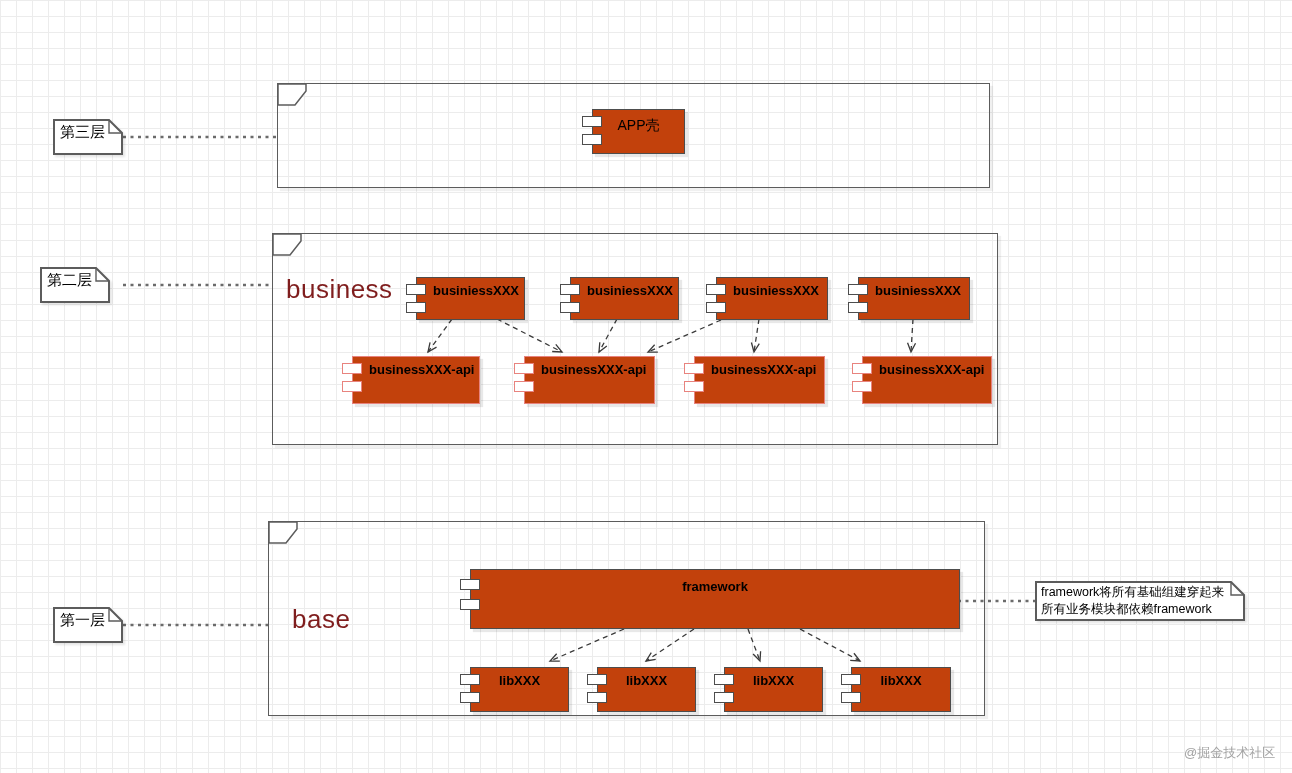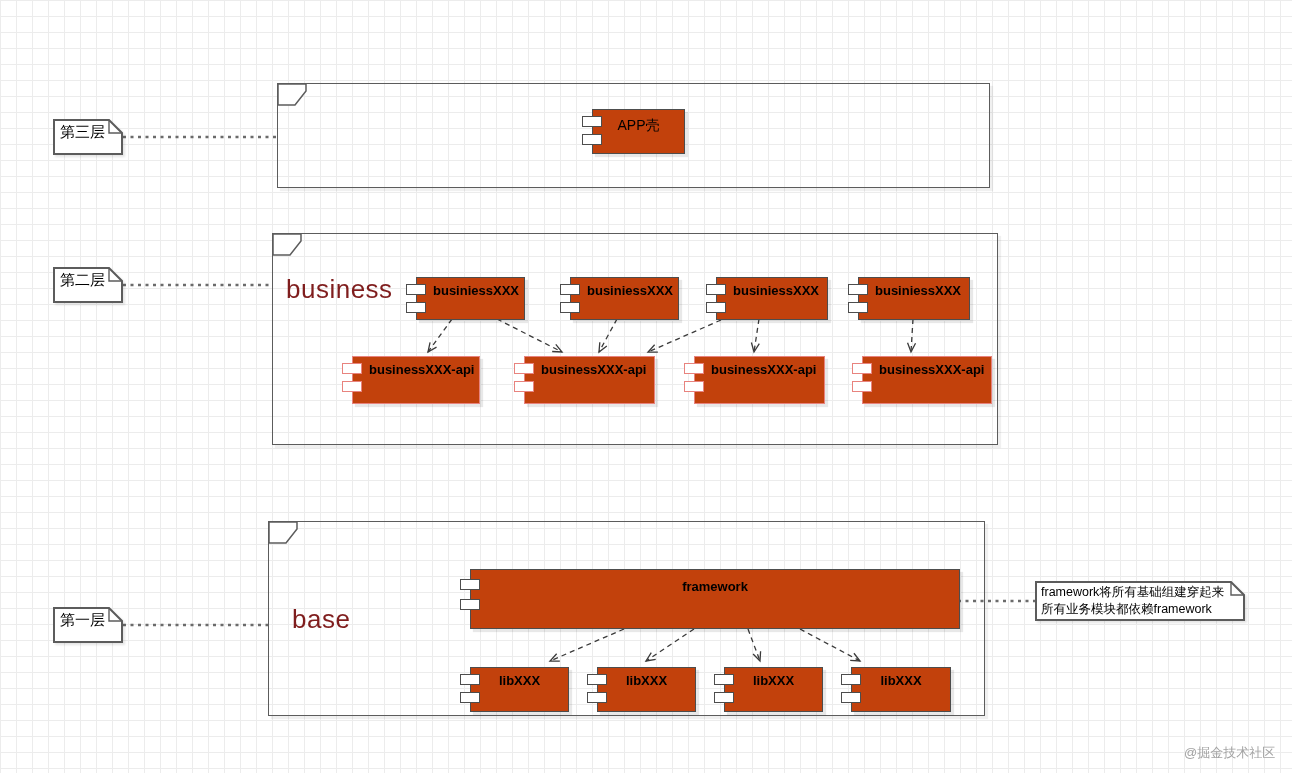--- a/index.html
+++ b/index.html
@@ -104,21 +104,21 @@
 </div>
 
 <div class="note" style="left:53px;top:119px;width:70px;height:36px">
   <svg width="70" height="36">
     <path class="body" d="M1,1 L56,1 L69,14 L69,35 L1,35 Z"></path>
     <path class="fold" d="M56,1 L56,14 L69,14"></path>
   </svg>
   <span class="note-text">第三层</span>
 </div>
 
-<div class="note" style="left:53px;top:267px;width:70px;height:36px">
+<div class="note" style="left:40px;top:267px;width:70px;height:36px">
   <svg width="70" height="36">
     <path class="body" d="M1,1 L56,1 L69,14 L69,35 L1,35 Z"></path>
     <path class="fold" d="M56,1 L56,14 L69,14"></path>
   </svg>
   <span class="note-text">第二层</span>
 </div>
 
 <div class="note" style="left:53px;top:607px;width:70px;height:28px">
   <svg width="70" height="36">
     <path class="body" d="M1,1 L56,1 L69,14 L69,35 L1,35 Z"></path>

